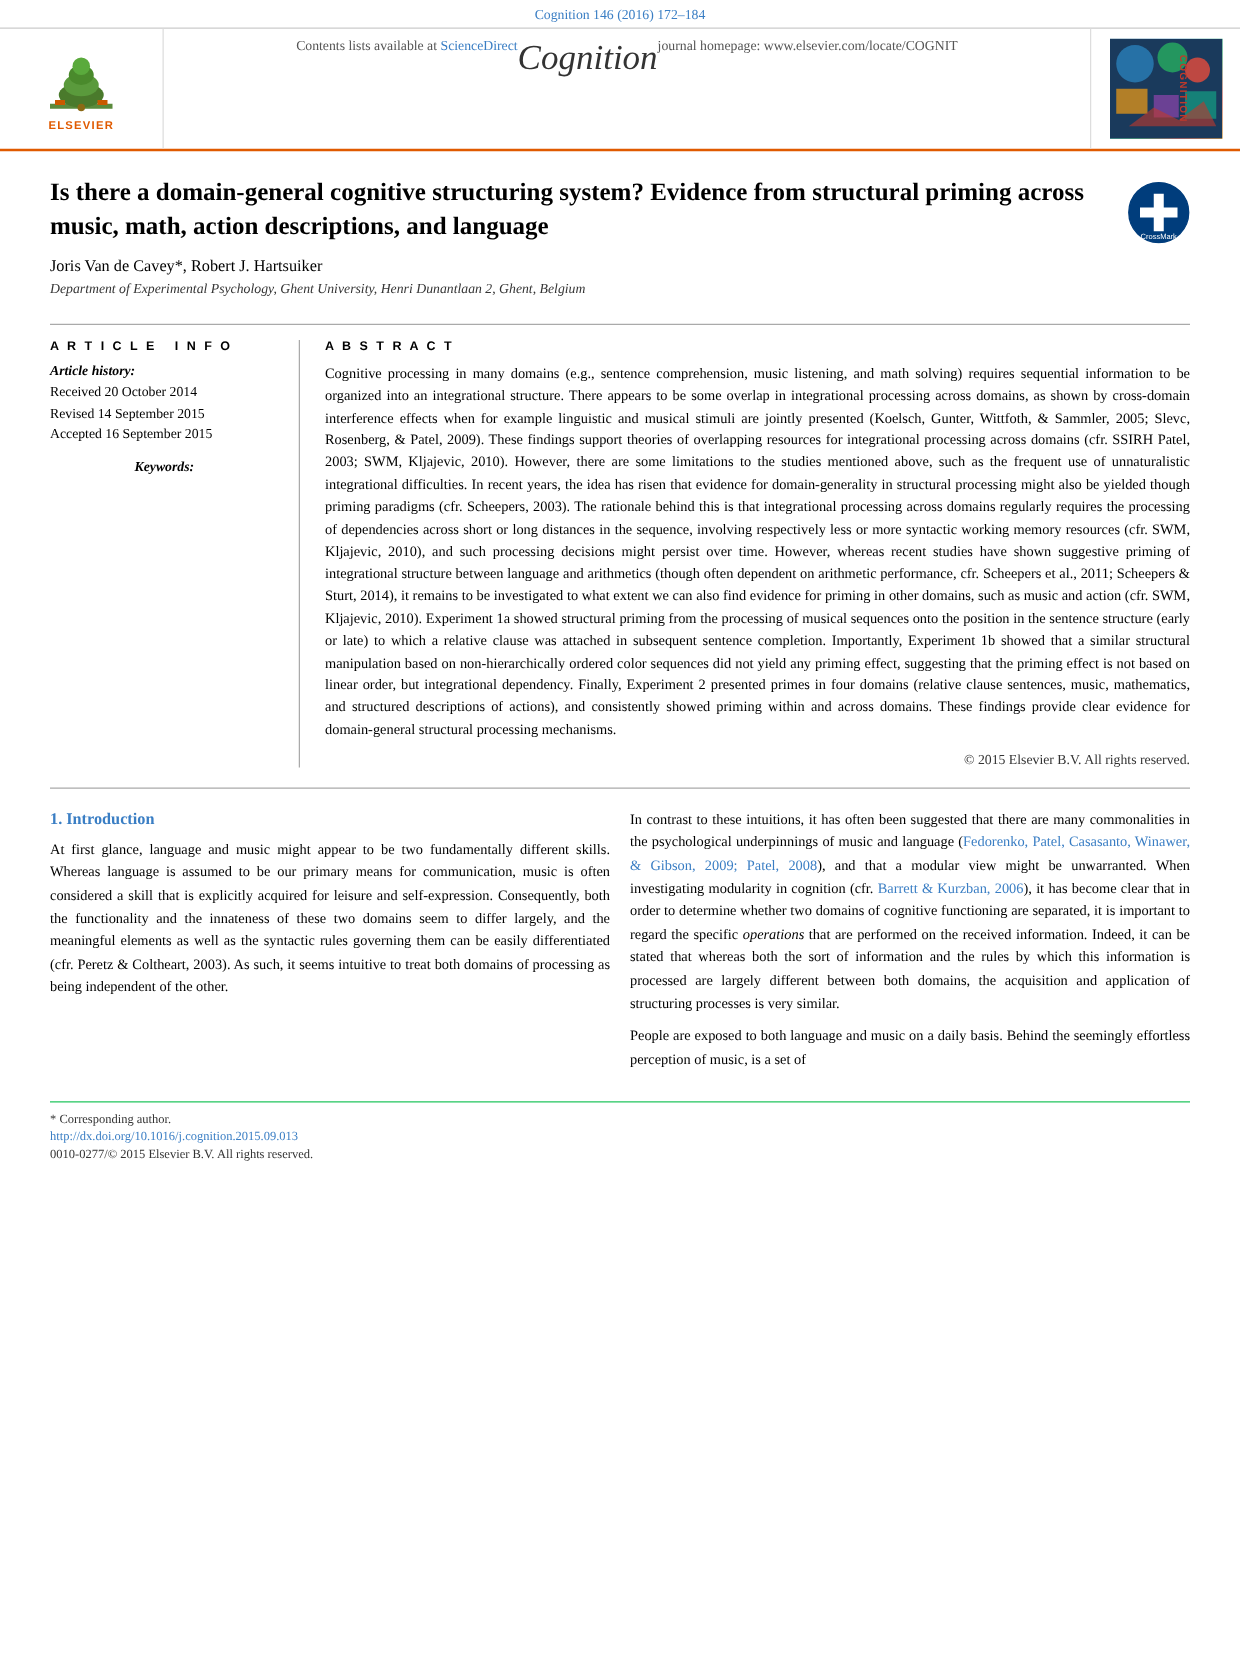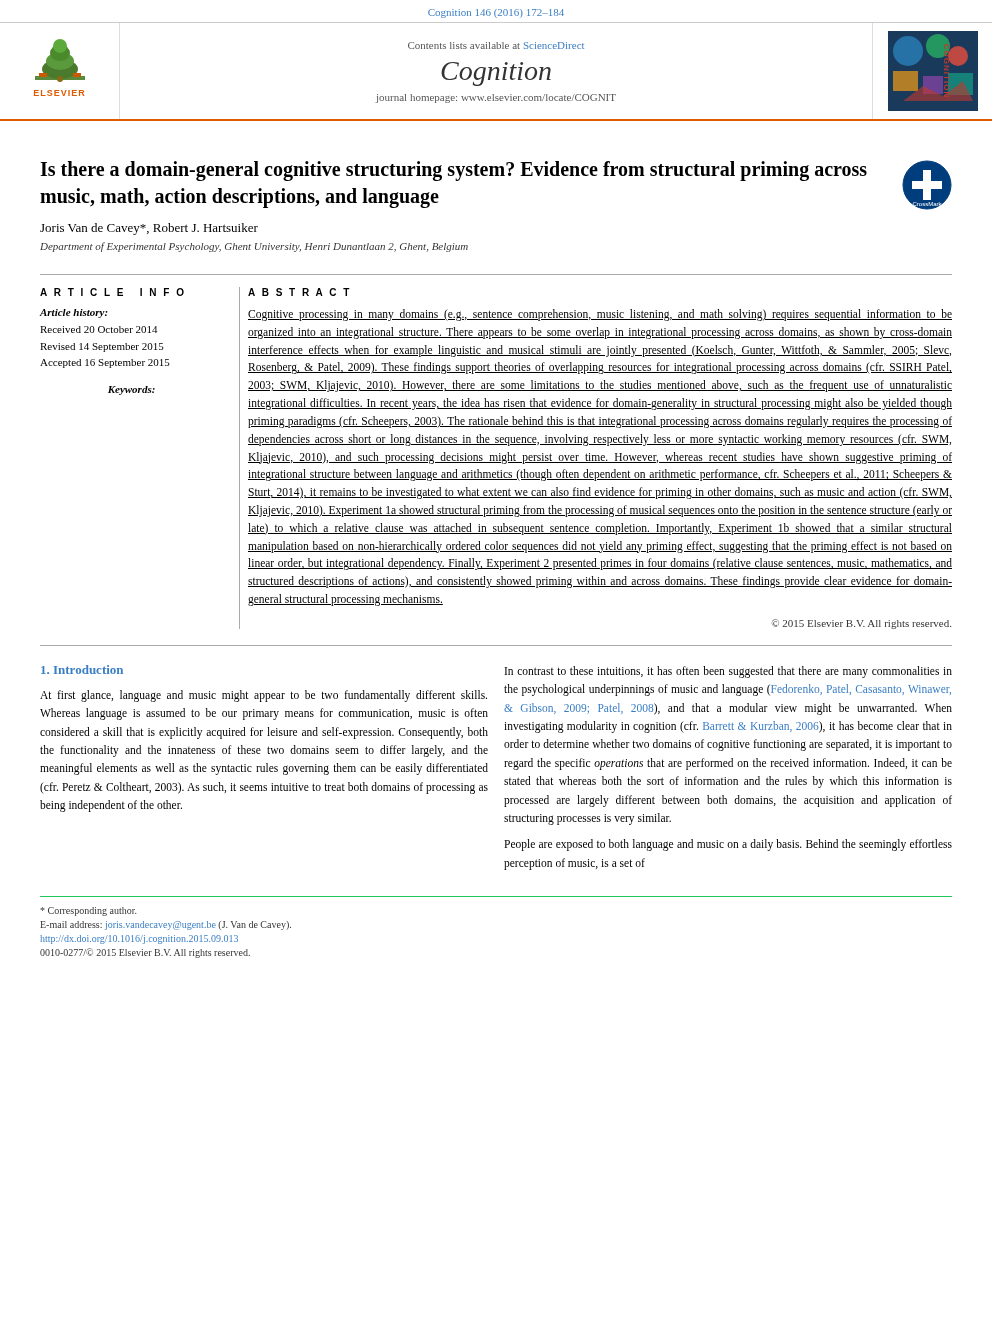--- a/index.html
+++ b/index.html
@@ -23,23 +23,23 @@
 
     
     .journal-header {
       display: flex;
       align-items: stretch;
       border-bottom: 2px solid #e05a00;
       padding: 0;
     }
 
     .journal-header-left {
-      width: 120px;
-      display: flex;
-      align-items: flex-start;
+      width: 131px;
+      display: flex;
+      align-items: center;
       justify-content: center;
       padding: 8px;
       border-right: 1px solid #ddd;
     }
 
     .elsevier-logo {
       display: flex;
       flex-direction: column;
       align-items: center;
     }
@@ -54,22 +54,21 @@
       color: #e05a00;
       font-weight: bold;
       letter-spacing: 1px;
       margin-top: 2px;
       font-family: Arial, sans-serif;
     }
 
     .journal-header-center {
       flex: 1;
       display: flex;
-      flex-direction: column;
-      align-items: center;
+      flex-direction: row;
       justify-content: center;
       padding: 8px;
     }
 
     .science-direct-link {
       font-size: 11px;
       color: #555;
       margin-bottom: 4px;
     }
 
@@ -95,21 +94,21 @@
       width: 120px;
       display: flex;
       align-items: center;
       justify-content: center;
       padding: 8px;
       border-left: 1px solid #ddd;
     }
 
     
     .main-content {
-      padding: 35px 40px;
+      padding: 20px 40px;
     }
 
     
     .article-title-section {
       display: flex;
       align-items: flex-start;
       margin-bottom: 12px;
     }
 
     .article-title-text {
@@ -141,21 +140,21 @@
       margin-left: 20px;
       margin-top: 4px;
       width: 50px;
       height: 50px;
       flex-shrink: 0;
     }
 
     
     .two-column {
       display: flex;
-      gap: 8px;
+      gap: 20px;
       margin-bottom: 16px;
       border-top: 1px solid #aaa;
       padding-top: 12px;
     }
 
     .article-info-col {
       width: 200px;
       flex-shrink: 0;
       border-right: 1px solid #aaa;
       padding-right: 16px;
@@ -206,21 +205,20 @@
     .keywords-list {
       font-size: 11px;
       line-height: 1.7;
     }
 
     .abstract-text {
       font-size: 11.5px;
       line-height: 1.55;
       text-align: justify;
       color: #000;
-      text-decoration: underline;
     }
 
     .copyright-line {
       font-size: 11px;
       text-align: right;
       margin-top: 8px;
       color: #333;
     }
 
     
@@ -431,23 +429,18 @@
       </p>
     </div>
 
   </div>
 
   <div class="page-footer">
     <div class="footer-note">
       <span>* Corresponding author.</span>
     </div>
     <div class="footer-note">
-      <span>E-mail address:</span>
-      <a href="#" class="footer-link">joris.vandecavey@ugent.be</a>
-      <span>(J. Van de Cavey).</span>
-    </div>
-    <div class="footer-note">
       <a href="#" class="footer-link">http://dx.doi.org/10.1016/j.cognition.2015.09.013</a>
     </div>
     <div class="footer-copyright">0010-0277/© 2015 Elsevier B.V. All rights reserved.</div>
   </div>
 
 </div>
 
 </body></html>

